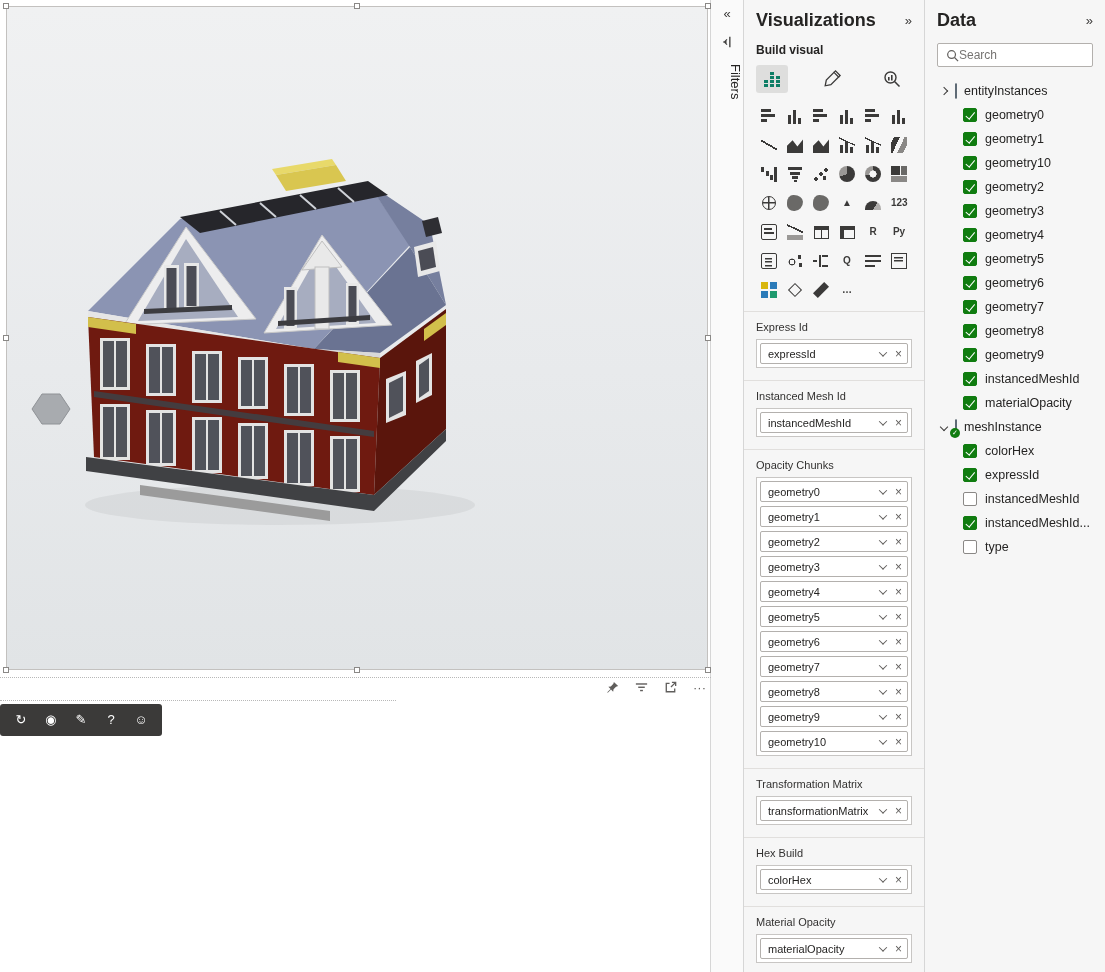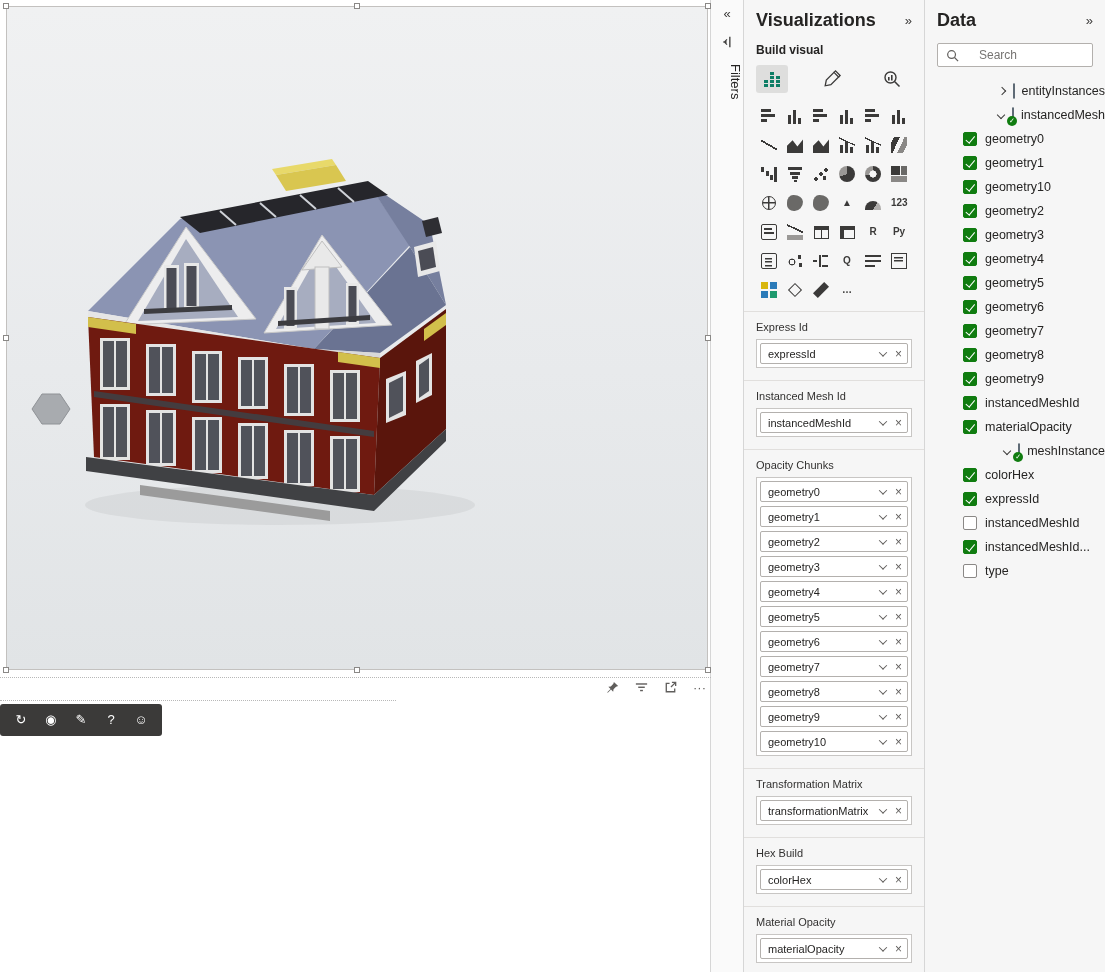--- a/index.html
+++ b/index.html
@@ -100,29 +100,29 @@
     flex-direction:column; gap:4px; }
   .pill { display:flex; align-items:center; height:21px; border:1px solid #b3b0ad;
     border-radius:2px; background:#fff; padding:0 5px 0 7px; }
   .pill-text { flex:1; font-size:11px; color:#252423; white-space:nowrap; overflow:hidden; }
   .pill-chev { width:6px; height:6px; border-right:1.4px solid #605e5c;
     border-bottom:1.4px solid #605e5c; transform:rotate(45deg) translate(-1px,-1px);
     margin-right:9px; cursor:pointer; }
   .pill-x { font-size:12px; color:#605e5c; cursor:pointer; line-height:1; }
 
   
-  .search { display:flex; align-items:center; gap:20px; margin:6px 12px 12px 12px;
+  .search { display:flex; align-items:center; gap:0; margin:6px 12px 12px 12px;
     background:#fff; border:1px solid #b3b0ad; border-radius:2px; height:24px; padding:0 8px; }
   .search input { border:none; outline:none; flex:1; font-size:12px; min-width:0;
     font-family:inherit; color:#252423; background:transparent; }
   .search input::placeholder { color:#767472; }
 
   .tree-row { display:flex; align-items:center; height:24px; font-size:12.5px; color:#252423;
     cursor:default; }
-  .tree-row.table { padding-left:12px;justify-content:flex-end; }
+  .tree-row.table { padding-left:12px; }
   .tree-row.field { padding-left:38px; }
   .chev-wrap { width:14px; display:flex; justify-content:center; }
   .chev { width:6px; height:6px; border-right:1.4px solid #3b3a39; border-bottom:1.4px solid #3b3a39; }
   .chev.collapsed { transform:rotate(-45deg); }
   .chev.expanded  { transform:rotate(45deg); }
   .tbl-wrap { position:relative; margin:0 7px 0 4px; }
   .tico { width:14px; height:12px; border:1px solid #5f6b76; border-radius:1px;
     background:linear-gradient(#5f6b76 3px,transparent 3px),
       linear-gradient(90deg,transparent 6px,#5f6b76 6px,#5f6b76 7px,transparent 7px); }
   .tbl-wrap.checked::after { content:"✓"; position:absolute; left:-5px; bottom:-4px;
@@ -663,130 +663,120 @@
           <span class="chev-wrap">
             <span class="chev collapsed"></span>
           </span>
 
           <span class="tbl-wrap plain">
             <span class="tico"></span>
           </span>
           <span class="fname">entityInstances</span>
         </div>
 
+
+        <div class="tree-row field">
+
+          <span class="cbx checked"></span>
+
+          <span class="fname">geometry0</span>
+        </div>
+
+        <div class="tree-row field">
+
+          <span class="cbx checked"></span>
+
+          <span class="fname">geometry1</span>
+        </div>
+
+        <div class="tree-row field">
+
+          <span class="cbx checked"></span>
+
+          <span class="fname">geometry10</span>
+        </div>
+
+        <div class="tree-row field">
+
+          <span class="cbx checked"></span>
+
+          <span class="fname">geometry2</span>
+        </div>
+
+        <div class="tree-row field">
+
+          <span class="cbx checked"></span>
+
+          <span class="fname">geometry3</span>
+        </div>
+
+        <div class="tree-row field">
+
+          <span class="cbx checked"></span>
+
+          <span class="fname">geometry4</span>
+        </div>
+
+        <div class="tree-row field">
+
+          <span class="cbx checked"></span>
+
+          <span class="fname">geometry5</span>
+        </div>
+
+        <div class="tree-row field">
+
+          <span class="cbx checked"></span>
+
+          <span class="fname">geometry6</span>
+        </div>
+
+        <div class="tree-row field">
+
+          <span class="cbx checked"></span>
+
+          <span class="fname">geometry7</span>
+        </div>
+
+        <div class="tree-row field">
+
+          <span class="cbx checked"></span>
+
+          <span class="fname">geometry8</span>
+        </div>
+
+        <div class="tree-row field">
+
+          <span class="cbx checked"></span>
+
+          <span class="fname">geometry9</span>
+        </div>
+
+        <div class="tree-row field">
+
+          <span class="cbx checked"></span>
+
+          <span class="fname">instancedMeshId</span>
+        </div>
+
+        <div class="tree-row field">
+
+          <span class="cbx checked"></span>
+
+          <span class="fname">materialOpacity</span>
+        </div>
+
         <div class="tree-row table">
           <span class="chev-wrap">
             <span class="chev expanded"></span>
           </span>
 
           <span class="tbl-wrap checked">
             <span class="tico"></span>
           </span>
-          <span class="fname">instancedMesh</span>
-        </div>
-
-        <div class="tree-row field">
-
-          <span class="cbx checked"></span>
-
-          <span class="fname">geometry0</span>
-        </div>
-
-        <div class="tree-row field">
-
-          <span class="cbx checked"></span>
-
-          <span class="fname">geometry1</span>
-        </div>
-
-        <div class="tree-row field">
-
-          <span class="cbx checked"></span>
-
-          <span class="fname">geometry10</span>
-        </div>
-
-        <div class="tree-row field">
-
-          <span class="cbx checked"></span>
-
-          <span class="fname">geometry2</span>
-        </div>
-
-        <div class="tree-row field">
-
-          <span class="cbx checked"></span>
-
-          <span class="fname">geometry3</span>
-        </div>
-
-        <div class="tree-row field">
-
-          <span class="cbx checked"></span>
-
-          <span class="fname">geometry4</span>
-        </div>
-
-        <div class="tree-row field">
-
-          <span class="cbx checked"></span>
-
-          <span class="fname">geometry5</span>
-        </div>
-
-        <div class="tree-row field">
-
-          <span class="cbx checked"></span>
-
-          <span class="fname">geometry6</span>
-        </div>
-
-        <div class="tree-row field">
-
-          <span class="cbx checked"></span>
-
-          <span class="fname">geometry7</span>
-        </div>
-
-        <div class="tree-row field">
-
-          <span class="cbx checked"></span>
-
-          <span class="fname">geometry8</span>
-        </div>
-
-        <div class="tree-row field">
-
-          <span class="cbx checked"></span>
-
-          <span class="fname">geometry9</span>
-        </div>
-
-        <div class="tree-row field">
-
-          <span class="cbx checked"></span>
-
-          <span class="fname">instancedMeshId</span>
-        </div>
-
-        <div class="tree-row field">
-
-          <span class="cbx checked"></span>
-
-          <span class="fname">materialOpacity</span>
-        </div>
-
-        <div class="tree-row table">
-          <span class="chev-wrap">
-            <span class="chev expanded"></span>
-          </span>
-
-          <span class="tbl-wrap checked">
-            <span class="tico"></span>
-          </span>
           <span class="fname">meshInstance</span>
         </div>
 
         <div class="tree-row field">
 
           <span class="cbx checked"></span>
 
           <span class="fname">colorHex</span>
         </div>
 

